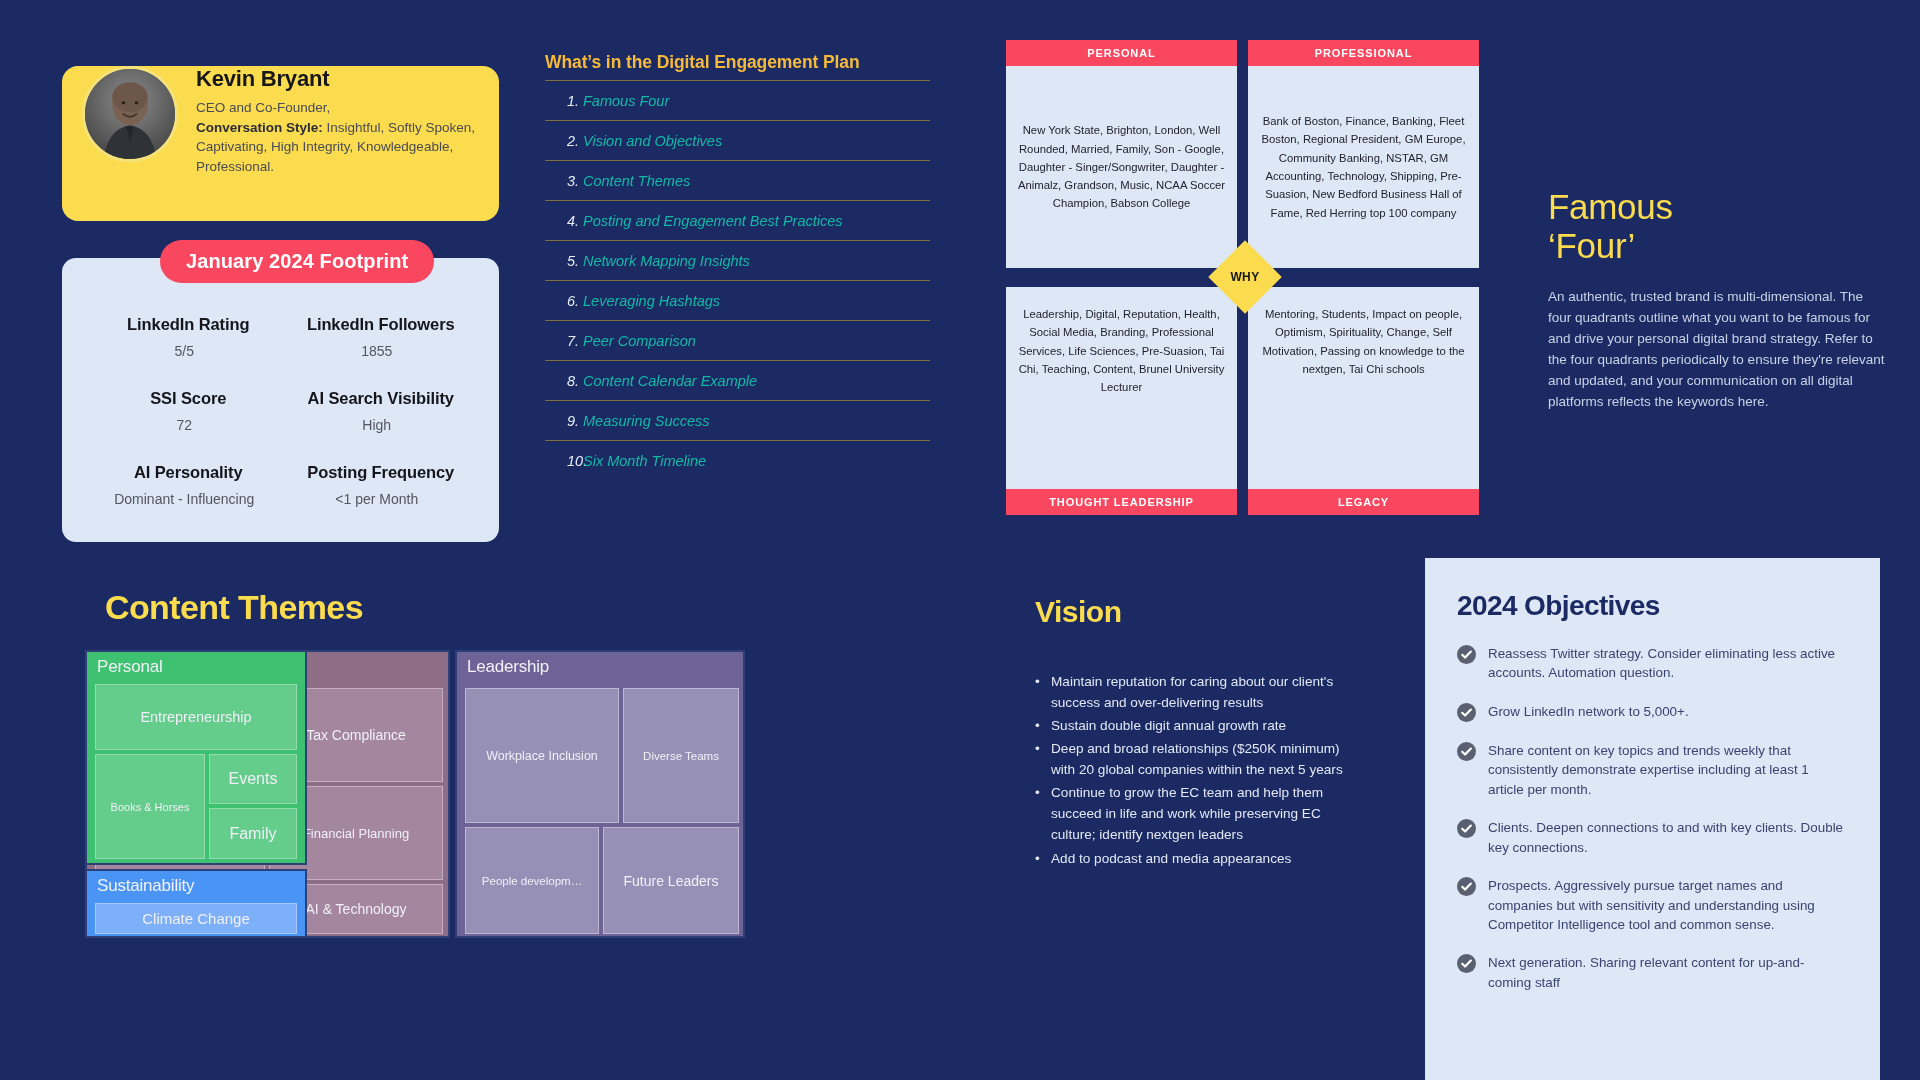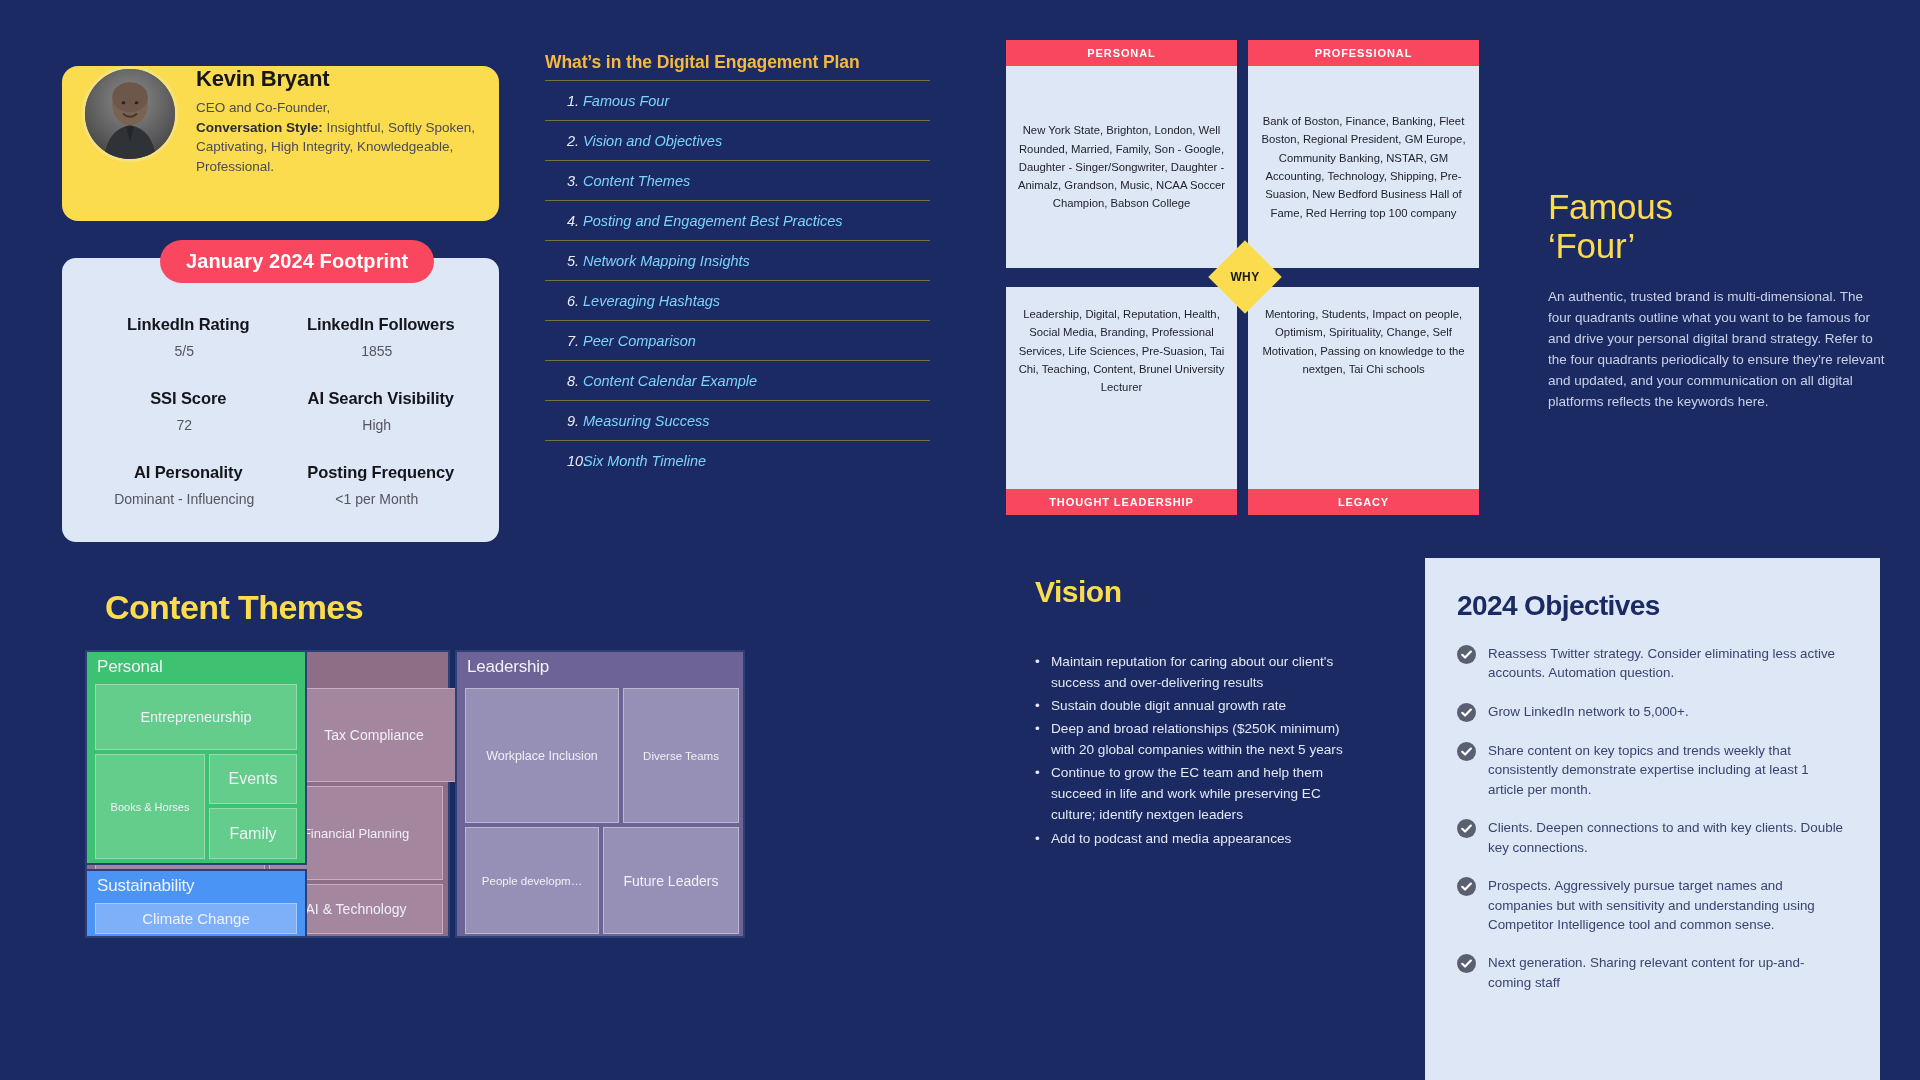--- a/index.html
+++ b/index.html
@@ -56,21 +56,21 @@
     margin-bottom: 7px; letter-spacing: -0.1px;
   }
   .plan-item {
     border-top: 1px solid #7b6d3d; padding: 12px 0 11px 0;
     display: flex; align-items: baseline;
   }
   .plan-num {
     width: 38px; flex: 0 0 38px; padding-left: 22px;
     font-style: italic; font-size: 14.5px; color: #e9ecf5;
   }
-  .plan-label { font-style: italic; font-size: 14.5px; color: #7dd3fc; }
+  .plan-label { font-style: italic; font-size: 14.5px; color: #14b8a6; }
 
   
   .quad-wrap {
     position: absolute; left: 1006px; top: 40px; width: 478px; height: 475px;
   }
   .quad {
     position: absolute; width: 231px; height: 228px;
     background: #dde7f5; display: flex; flex-direction: column;
   }
   .q-tl { left: 0;   top: 0; }
@@ -134,21 +134,21 @@
     background: #3fc172; border: 2px solid #2d3f77;
   }
   .g-c-personal .tm-cell { background: #64cd8c; border: 1px solid #93dcaf; }
   .g-c-sust {
     position: absolute; left: 0; top: 219px; width: 222px; height: 69px;
     background: #4a94f5; border: 2px solid #2d3f77;
   }
   .g-c-sust .tm-cell { background: #7db0f8; border: 1px solid #a6cbfb; }
 
   
-  .vision { position: absolute; left: 1035px; top: 575px; width: 320px; }
+  .vision { position: absolute; left: 1035px; top: 595px; width: 320px; }
   .vision-title { font-size: 30px; font-weight: 700; color: #fbdc4e; letter-spacing: -0.5px; margin-bottom: 42px; }
   .vision-list { list-style: none; }
   .vision-list li {
     position: relative; padding-left: 16px; margin-bottom: 2px;
     font-size: 13.6px; line-height: 1.55; color: #e3e8f4;
   }
   .vision-list li::before {
     content: "\2022"; position: absolute; left: 0; top: 0; color: #e3e8f4;
   }
 
@@ -299,21 +299,21 @@
 
   <div class="ct-title">Content Themes</div>
 
   <div class="treemap">
 
     <div class="tm-group g-a">
       <div class="tm-head">Value of Managed Services</div>
       <div class="tm-cell" style="left:8px;  top:36px;  width:170px; height:84px; font-size:12.5px;">Digital Transformation</div>
       <div class="tm-cell" style="left:8px;  top:124px; width:170px; height:84px; font-size:14.5px;">Operating Models</div>
       <div class="tm-cell" style="left:8px;  top:212px; width:170px; height:70px; font-size:11.5px;">Supply Chain Managem…</div>
-      <div class="tm-cell" style="left:200px;top:36px;  width:174px; height:94px; font-size:14px;">Tax Compliance</div>
+      <div class="tm-cell" style="left:182px;top:36px;  width:174px; height:94px; font-size:14px;">Tax Compliance</div>
       <div class="tm-cell" style="left:182px;top:134px; width:174px; height:94px; font-size:13px;">Financial Planning</div>
       <div class="tm-cell" style="left:182px;top:232px; width:174px; height:50px; font-size:14px;">AI &amp; Technology</div>
     </div>
 
     <div class="tm-group g-b">
       <div class="tm-head">Leadership</div>
       <div class="tm-cell" style="left:8px;  top:36px;  width:154px; height:135px; font-size:12.5px;">Workplace Inclusion</div>
       <div class="tm-cell" style="left:166px;top:36px;  width:116px; height:135px; font-size:11.5px;">Diverse Teams</div>
       <div class="tm-cell" style="left:8px;  top:175px; width:134px; height:107px; font-size:11.5px;">People developm…</div>
       <div class="tm-cell" style="left:146px;top:175px; width:136px; height:107px; font-size:14px;">Future Leaders</div>

